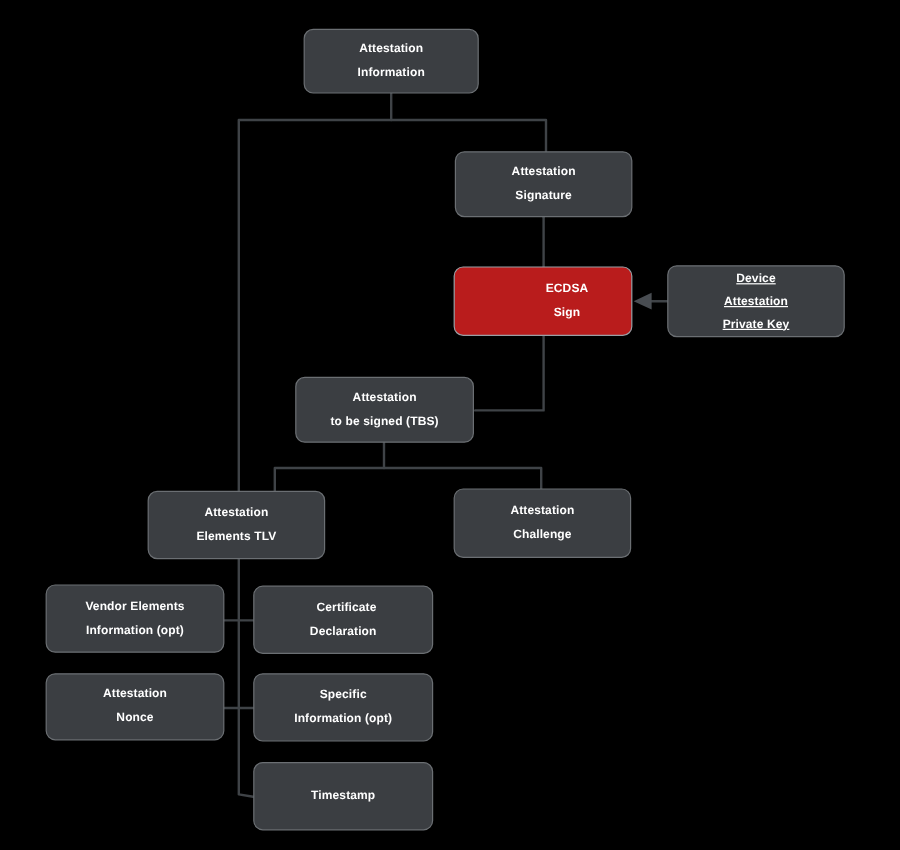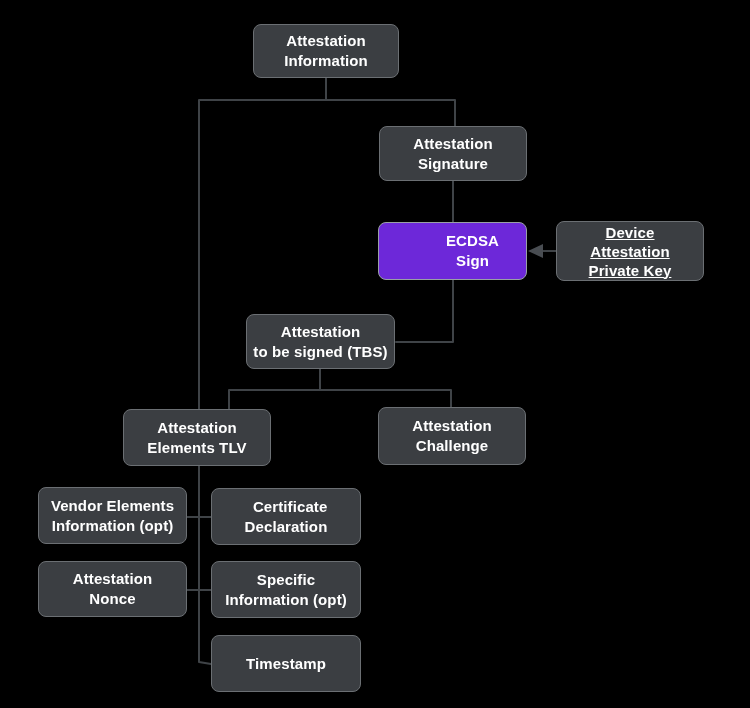--- a/index.html
+++ b/index.html
@@ -16,32 +16,32 @@
     left: 0; top: 0;
     width: 750px; height: 708px;
   }
   .node {
     position: absolute;
     box-sizing: border-box;
     background: #3b3e42;
     border: 1px solid #6b6f73;
     border-radius: 8px;
     color: #ffffff;
-    font-size: 15px;
+    font-size: 10px;
     font-weight: 700;
     line-height: 20px;
     text-align: center;
     display: flex;
     align-items: center;
     justify-content: center;
     white-space: pre-line;
     letter-spacing: 0.1px;
   }
   .node.accent {
-    background: #6d28d9;
+    background: #b91c1c;
     border: 1px solid #9aa0a6;
     padding-left: 40px;
   }
   .node.tight { line-height: 19px; }
 </style>
 </head>
 <body>
 
 <div class="canvas">
 

